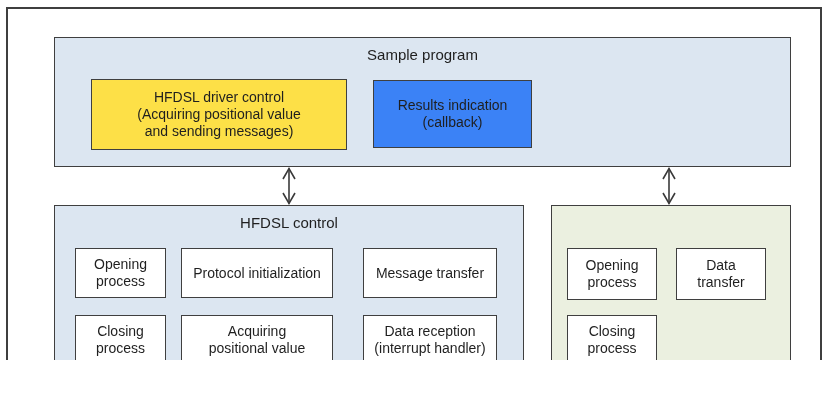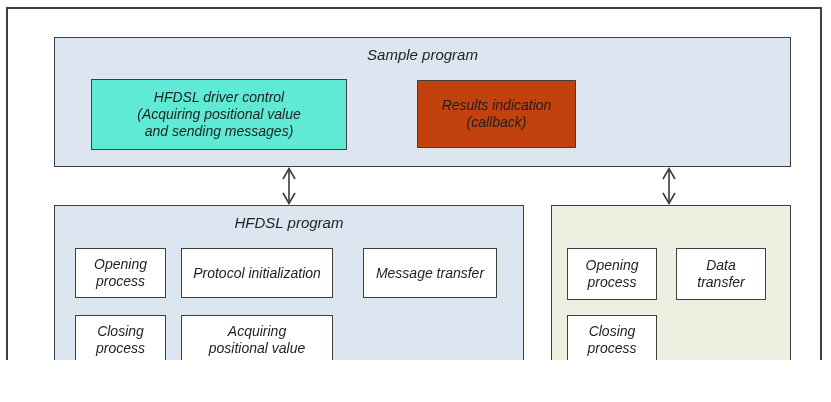--- a/index.html
+++ b/index.html
@@ -1,17 +1,17 @@
 <!DOCTYPE html>
 <html><head>
 <meta charset="utf-8">
 <style>
   html, body { margin: 0; padding: 0; background: #ffffff; }
   body { font-family: "Liberation Sans", "DejaVu Sans", sans-serif; color: #1f1f1f; }
-  .canvas { position: relative; width: 831px; height: 360px; background: #ffffff; overflow: hidden; font-style: italic; }
+  .canvas { position: relative; width: 831px; height: 360px; background: #ffffff; overflow: hidden; }
   .frame  { position: absolute; left: 6px; top: 7px; width: 816px; height: 386px;
             border: 2px solid #3f3f3f; box-sizing: border-box; background: #ffffff; }
 
   .group  { position: absolute; box-sizing: border-box; border: 1.5px solid #3f3f3f; }
   .group-title { position: absolute; left: 0; top: 8px; width: 100%;
                  text-align: center; font-size: 15px; line-height: 18px; }
 
   .node { position: absolute; box-sizing: border-box; border: 1.4px solid #3f3f3f;
           display: flex; align-items: center; justify-content: center;
           text-align: center; font-size: 14px; line-height: 17px; white-space: pre-line;
@@ -46,52 +46,54 @@
   .arrow-2 { left: 647px; top: 157px; }
 </style>
 </head>
 <body>
 
 <div class="canvas">
   <div class="frame">
 
     <div class="group sample-box" style="background-color: rgb(220, 230, 241);">
       <div class="group-title">Sample program</div>
-      <div class="node n-hfdsl-ctrl" style="background-color: #5eead4;">HFDSL driver control
+      <div class="node n-hfdsl-ctrl" style="background-color: #fde047;">HFDSL driver control
 (Acquiring positional value
 and sending messages)</div>
-      <div class="node n-results" style="background-color: #c2410c; margin-left: 44px;">Results indication
+      <div class="node n-results" style="background-color: #3b82f6;">Results indication
 (callback)</div>
     </div>
 
     <svg class="arrow arrow-1" width="28" height="40" viewBox="0 0 28 40">
       <g stroke="#3a3a3a" stroke-width="1.6" fill="none">
         <line x1="14" y1="2.5" x2="14" y2="37.5"></line>
         <path d="M8,13 L14,2.5 L20,13"></path>
         <path d="M8,27 L14,37.5 L20,27"></path>
       </g>
     </svg>
     <svg class="arrow arrow-2" width="28" height="40" viewBox="0 0 28 40">
       <g stroke="#3a3a3a" stroke-width="1.6" fill="none">
         <line x1="14" y1="2.5" x2="14" y2="37.5"></line>
         <path d="M8,13 L14,2.5 L20,13"></path>
         <path d="M8,27 L14,37.5 L20,27"></path>
       </g>
     </svg>
 
     <div class="group hfdsl-box" style="background-color: rgb(220, 230, 241);">
-      <div class="group-title">HFDSL program</div>
+      <div class="group-title">HFDSL control</div>
       <div class="node n-h-r1c1">Opening
 process</div>
       <div class="node n-h-r1c2">Protocol initialization</div>
       <div class="node n-h-r1c3">Message transfer</div>
       <div class="node n-h-r2c1">Closing
 process</div>
       <div class="node n-h-r2c2">Acquiring
 positional value</div>
+      <div class="node n-h-r2c3">Data reception
+(interrupt handler)</div>
     </div>
 
     <div class="group spi-box" style="background-color: rgb(235, 240, 224);">
       <div class="node n-s-r1c1">Opening
 process</div>
       <div class="node n-s-r1c2">Data
 transfer</div>
       <div class="node n-s-r2c1">Closing
 process</div>
     </div>

